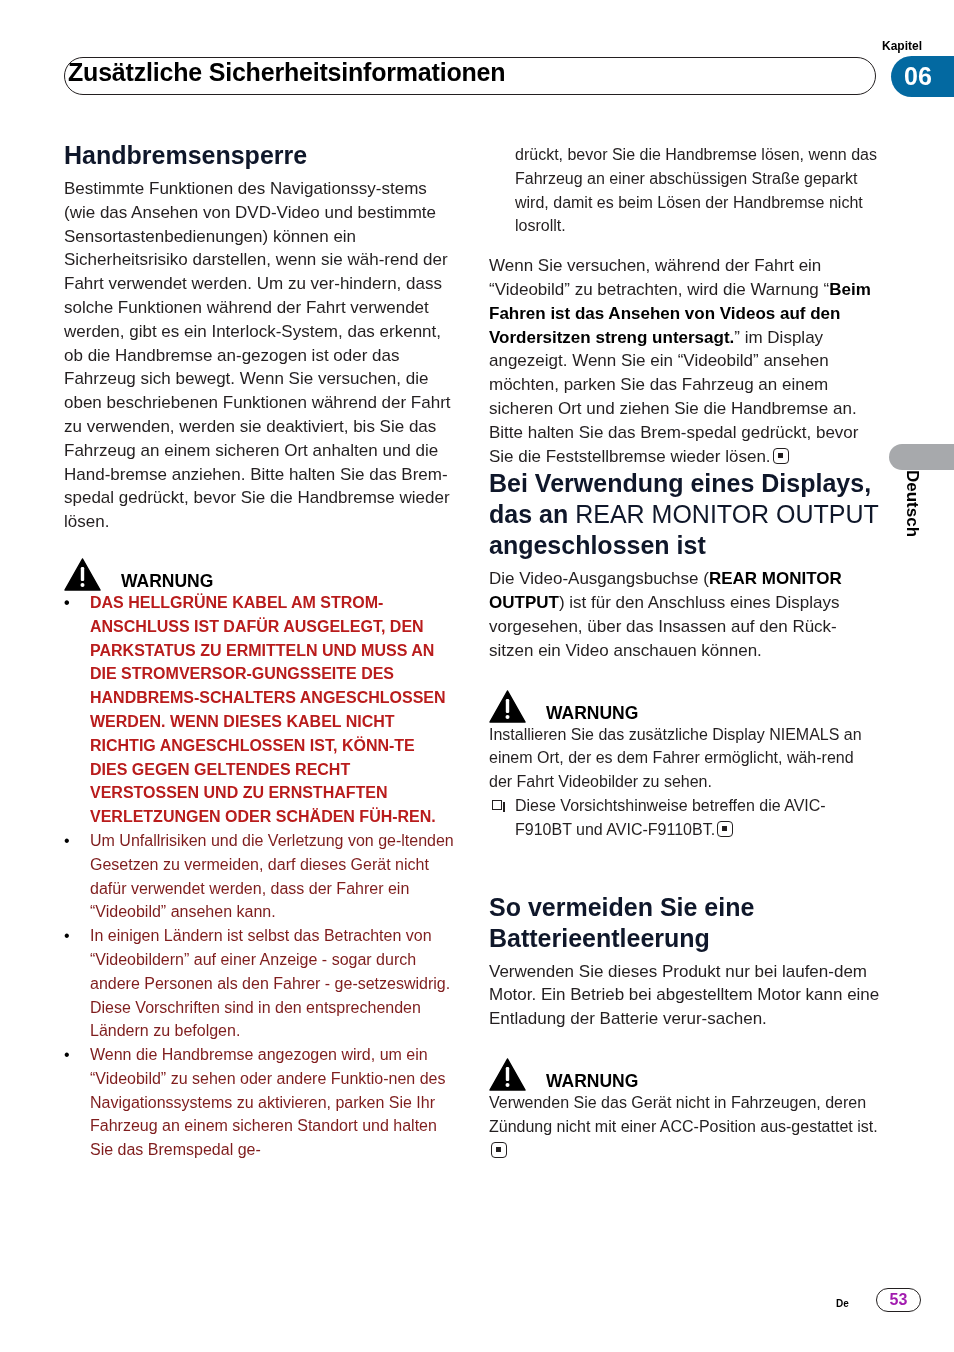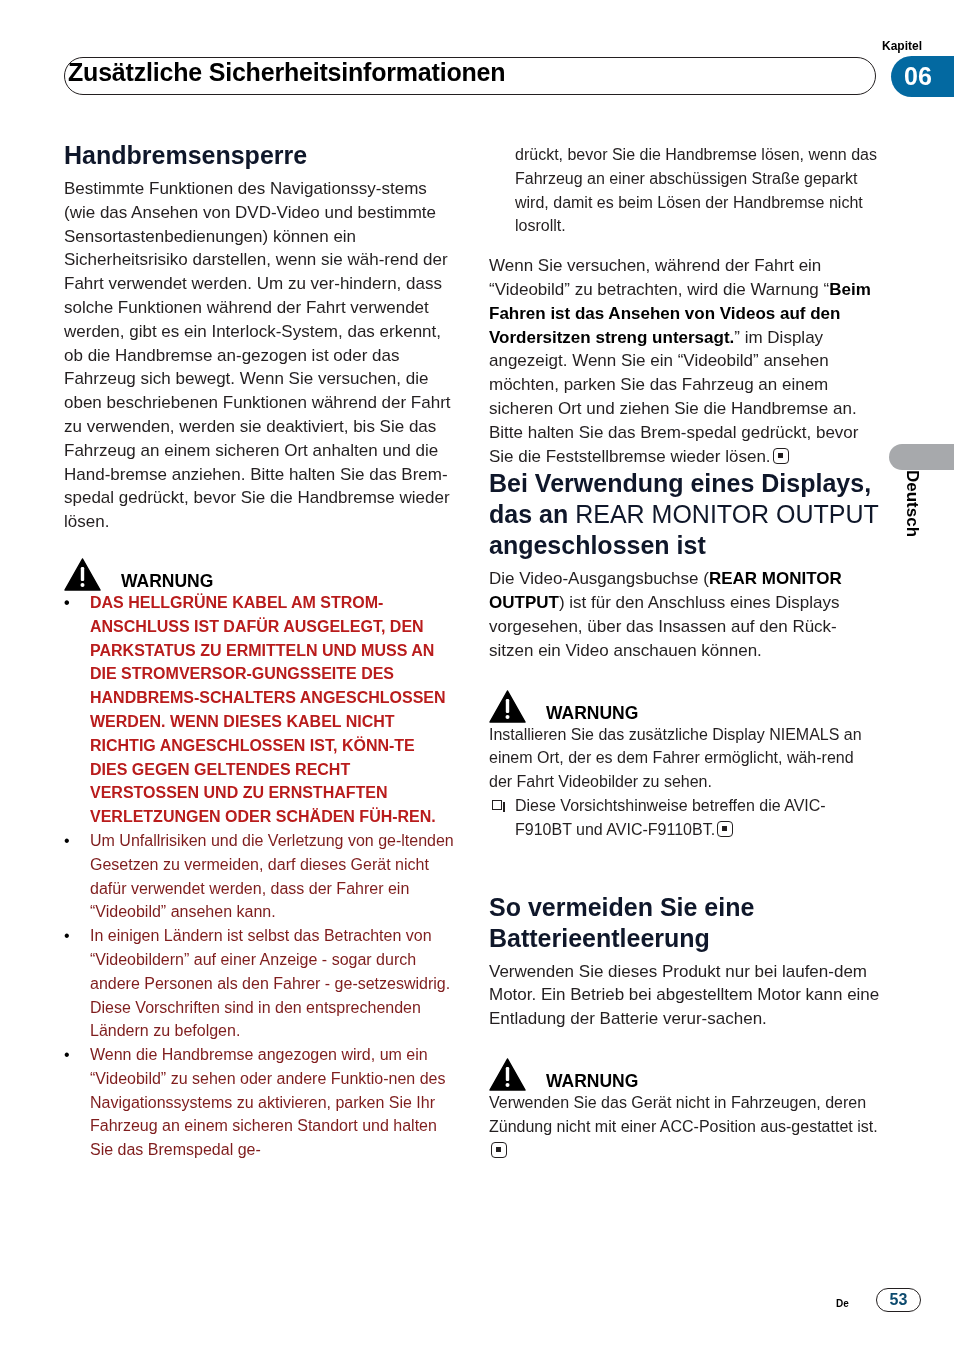--- a/index.html
+++ b/index.html
@@ -73,21 +73,21 @@
       position: absolute; left: 3px; top: 6px; width: 10px; height: 10px;
       border: 1.5px solid #231f20; box-sizing: border-box;
     }
     .note-box::after {
       content: ""; position: absolute; right: -4px; top: 1px; width: 2px; height: 10px; background: #231f20;
     }
     .footer-lang { position: absolute; left: 836px; top: 1298px; font-size: 10px; font-weight: bold; color: #000; text-align: right; }
     .page-pill {
       position: absolute; left: 876px; top: 1288px; width: 45px; height: 24px;
       border: 1.5px solid #231f20; border-radius: 12px; box-sizing: border-box;
-      text-align: center; font-size: 16px; font-weight: bold; line-height: 21px; color: #0c4a6e;
+      text-align: center; font-size: 16px; font-weight: bold; line-height: 21px; color: #a21caf;
     }
   </style>
 </head>
 <body>
 
 <div class="header-pill"></div>
 <div class="header-title">Zusätzliche Sicherheitsinformationen</div>
 <div class="kapitel-label">Kapitel</div>
 <div class="chapter-tab">06</div>
 

